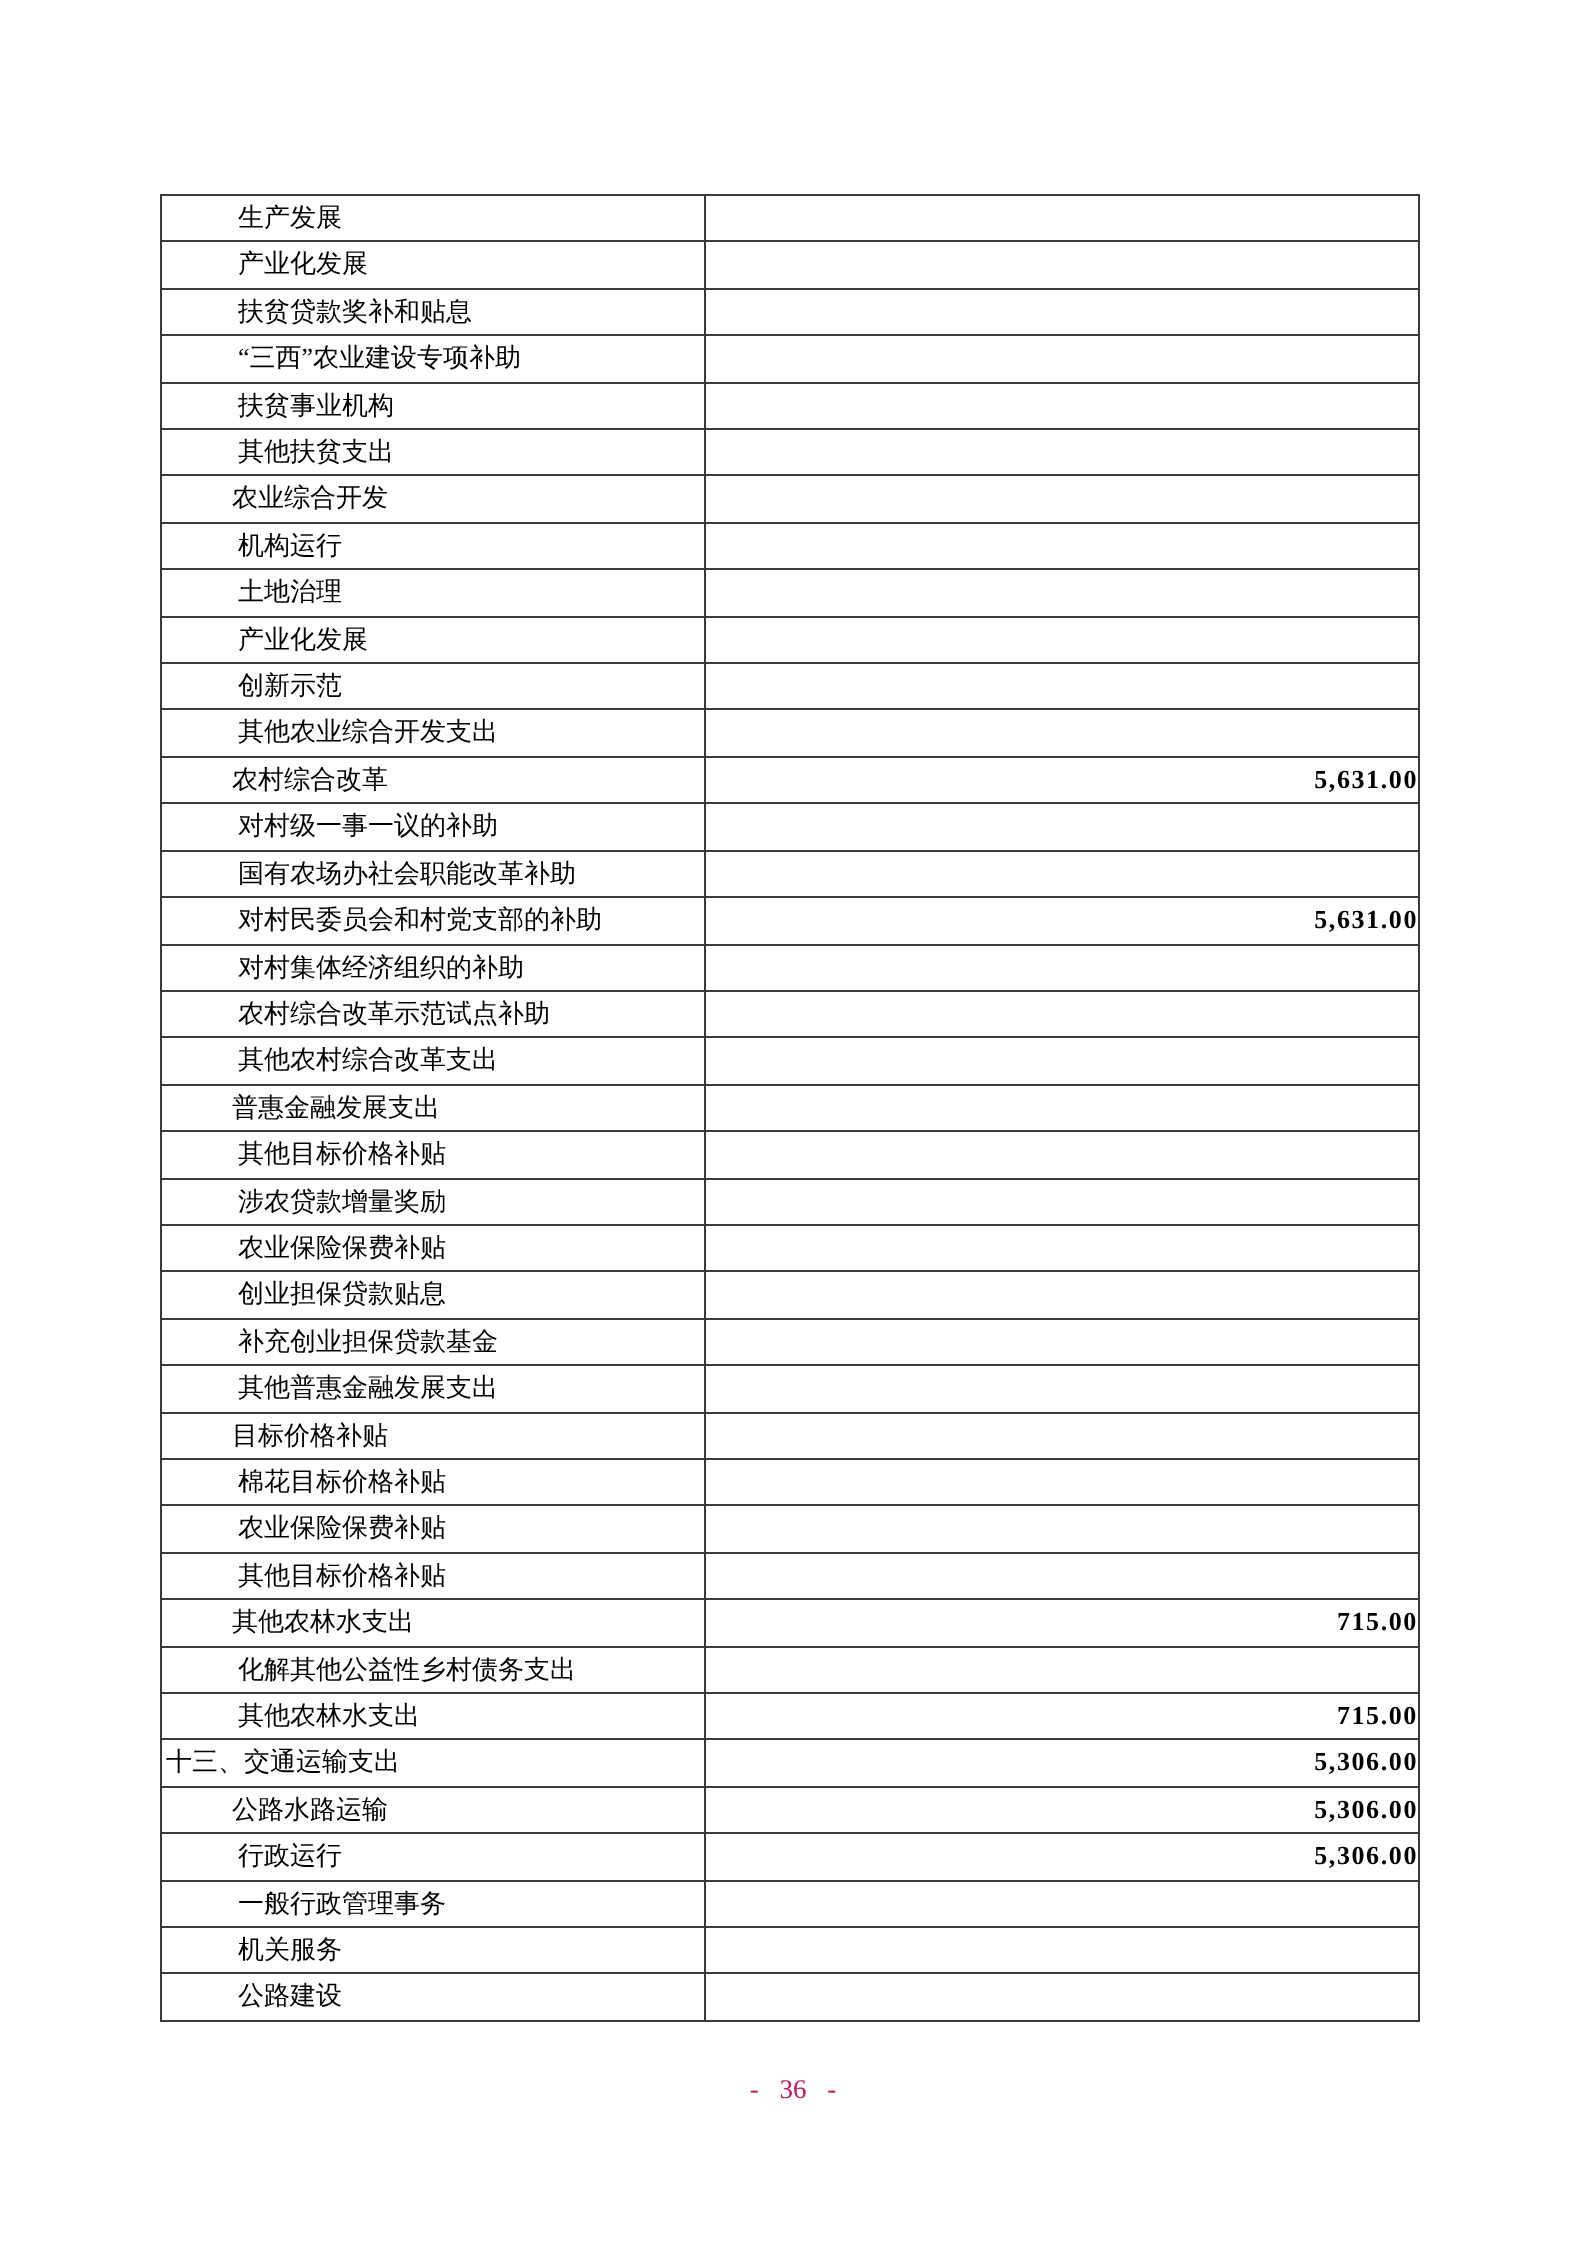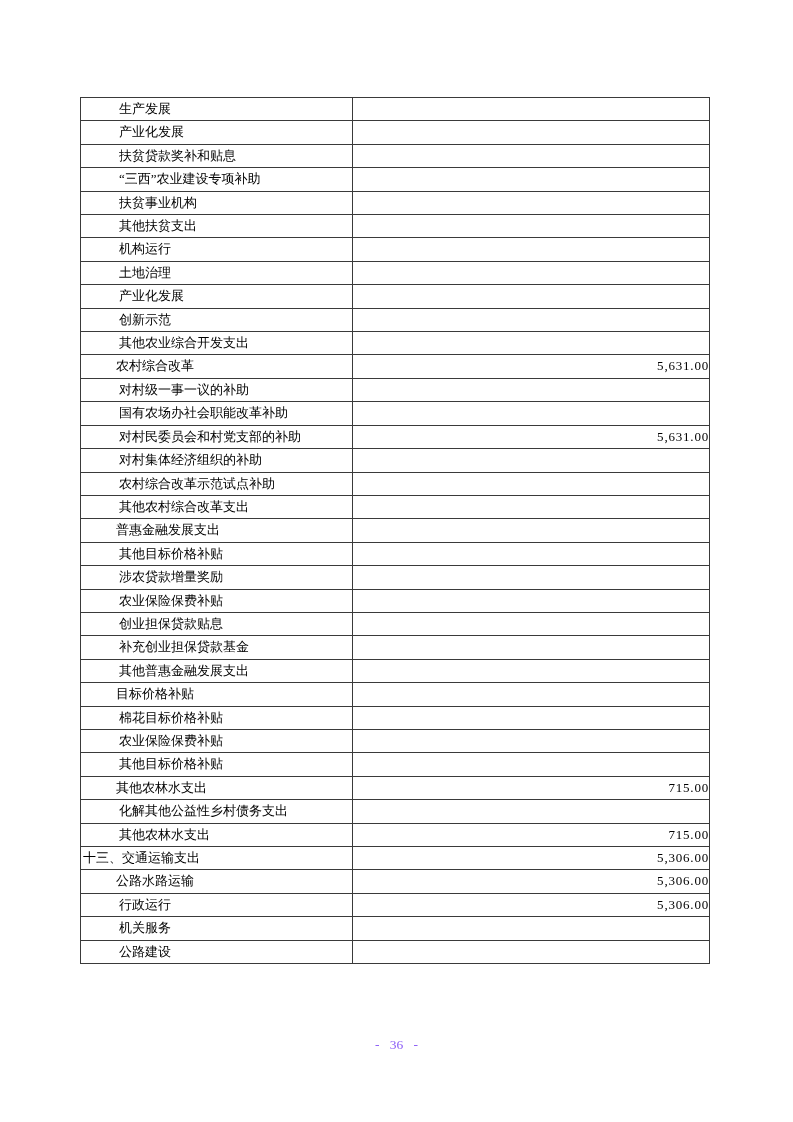--- a/index.html
+++ b/index.html
@@ -35,34 +35,34 @@
     overflow: hidden;
     white-space: nowrap;
   }
   td.item-cell { text-align: left; }
   td.item-cell.indent-0 { padding-left: 2px; }
   td.item-cell.indent-1 { padding-left: 35px; }
   td.item-cell.indent-2 { padding-left: 38px; }
   td.value-cell {
     text-align: right;
     padding-right: 3px;
-    font-weight: normal;
+    font-weight: bold;
     font-size: 13.5px;
     letter-spacing: 0.8px;
     font-family: "Liberation Serif", "DejaVu Serif", serif;
   }
   .page-number {
     position: absolute;
     top: 1037px;
     left: 0;
     width: 793px;
     text-align: center;
     font-size: 13.5px;
     word-spacing: 7px;
-    color: #8b5cf6;
+    color: #be185d;
   }
 </style>
 </head>
 <body>
 
 <div class="page">
 
   <table class="budget">
     <colgroup>
       <col style="width:272px">
@@ -92,20 +92,24 @@
   <tr>
     <td class="item-cell indent-2"><span>扶贫事业机构</span></td>
     <td class="value-cell"></td>
   </tr>
 
   <tr>
     <td class="item-cell indent-2"><span>其他扶贫支出</span></td>
     <td class="value-cell"></td>
   </tr>
 
+  <tr>
+    <td class="item-cell indent-1"><span>农业综合开发</span></td>
+    <td class="value-cell"></td>
+  </tr>
 
   <tr>
     <td class="item-cell indent-2"><span>机构运行</span></td>
     <td class="value-cell"></td>
   </tr>
 
   <tr>
     <td class="item-cell indent-2"><span>土地治理</span></td>
     <td class="value-cell"></td>
   </tr>
@@ -238,20 +242,24 @@
   <tr>
     <td class="item-cell indent-1"><span>公路水路运输</span></td>
     <td class="value-cell">5,306.00</td>
   </tr>
 
   <tr>
     <td class="item-cell indent-2"><span>行政运行</span></td>
     <td class="value-cell">5,306.00</td>
   </tr>
 
+  <tr>
+    <td class="item-cell indent-2"><span>一般行政管理事务</span></td>
+    <td class="value-cell"></td>
+  </tr>
 
   <tr>
     <td class="item-cell indent-2"><span>机关服务</span></td>
     <td class="value-cell"></td>
   </tr>
 
   <tr>
     <td class="item-cell indent-2"><span>公路建设</span></td>
     <td class="value-cell"></td>
   </tr>

